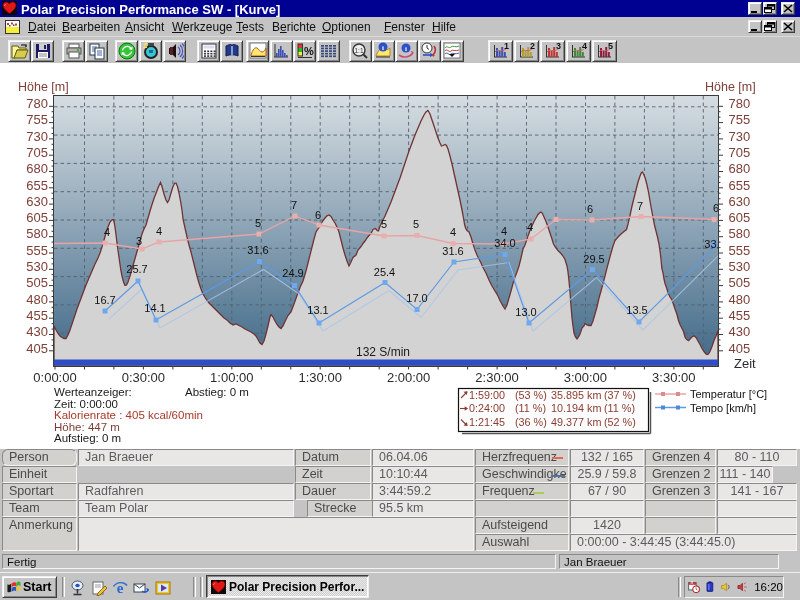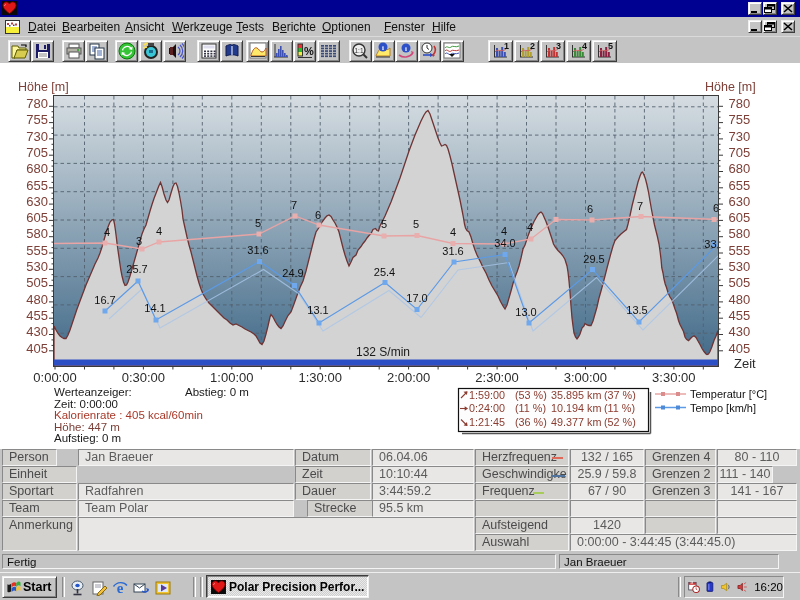--- a/index.html
+++ b/index.html
@@ -27,20 +27,21 @@
 #clock{font-size:11.5px;margin-left:3px}
 </style></head>
 <body>
 <div id="screen">
   <div id="titlebar">
     <div style="position:absolute;left:2px;top:1px"><svg width="15" height="14" viewBox="0 0 16 15">
           <rect x="0" y="0" width="16" height="15" fill="#0a0a0a"></rect>
           <path d="M8 13.5C2.5 9.5 1 6.5 1 4.5 1 2.5 2.7 1 4.6 1 6 1 7.3 1.9 8 3.2 8.7 1.9 10 1 11.4 1 13.3 1 15 2.5 15 4.5c0 2-1.5 5-7 9z" fill="#e01818" stroke="#7a0000" stroke-width="0.8"></path>
           <path d="M4 3.5c-.8.3-1.3 1-1.3 1.8" fill="none" stroke="#ff9090" stroke-width="1"></path>
         </svg></div>
+    <div id="title">Polar Precision Performance SW - [Kurve]</div>
 <div class="wbtn" style="left:748px;top:2px">
         <svg width="12" height="10" viewBox="0 0 12 10">
           <rect x="2" y="7" width="6" height="2" fill="#000"></rect>
         </svg>
       </div>
       <div class="wbtn" style="left:763px;top:2px">
         <svg width="12" height="10" viewBox="0 0 12 10">
           <rect x="3.5" y="0.5" width="7" height="5" fill="none" stroke="#000"></rect>
           <rect x="3.5" y="0.5" width="7" height="2" fill="#000"></rect>
           <rect x="0.5" y="3.5" width="7" height="5" fill="#fff" stroke="#000"></rect>
@@ -675,21 +676,21 @@
 <rect x="661" y="392" width="4" height="4" fill="#db8d8d"></rect>
         <rect x="676" y="392" width="4" height="4" fill="#db8d8d"></rect>
 <line x1="655" y1="407.5" x2="686" y2="407.5" stroke="#5c9ae6" stroke-width="1.5"></line>
 <rect x="661" y="405.5" width="4" height="4" fill="#4f8ad8"></rect>
         <rect x="676" y="405.5" width="4" height="4" fill="#4f8ad8"></rect>
 <text x="690" y="398" font-size="11" fill="#111">Temperatur [°C]</text>
 <text x="690" y="411.5" font-size="11" fill="#111">Tempo [km/h]</text>
 </svg>
   </div>
   <div id="tablearea">
-<div class="tl" style="left:2px;top:0px;width:55px;">Person</div>
+<div class="tl" style="left:2px;top:0px;width:75px;border-radius:6px;">Person</div>
 <div class="tv" style="left:78px;top:0px;width:216px;">Jan Braeuer</div>
 <div class="tl" style="left:295px;top:0px;width:76px;">Datum</div>
 <div class="tv" style="left:372px;top:0px;width:102px;">06.04.06</div>
 <div class="tl" style="left:475px;top:0px;width:94px;">Herzfrequenz<span style="position:absolute;right:5px;top:7px;width:11px;height:2px;background:#e06a5a"></span></div>
 <div class="tv" style="left:570px;top:0px;width:74px;text-align:center;padding-left:0;">132 / 165</div>
 <div class="tl" style="left:645px;top:0px;width:71px;">Grenzen 4</div>
 <div class="tv" style="left:717px;top:0px;width:80px;text-align:center;padding-left:0;">80 - 110</div>
 <div class="tl" style="left:2px;top:17px;width:75px;">Einheit</div>
 <div class="tv" style="left:78px;top:17px;width:216px;margin-top:36px;">06.04.06 10:10</div>
 <div class="tl" style="left:295px;top:17px;width:76px;">Zeit</div>

